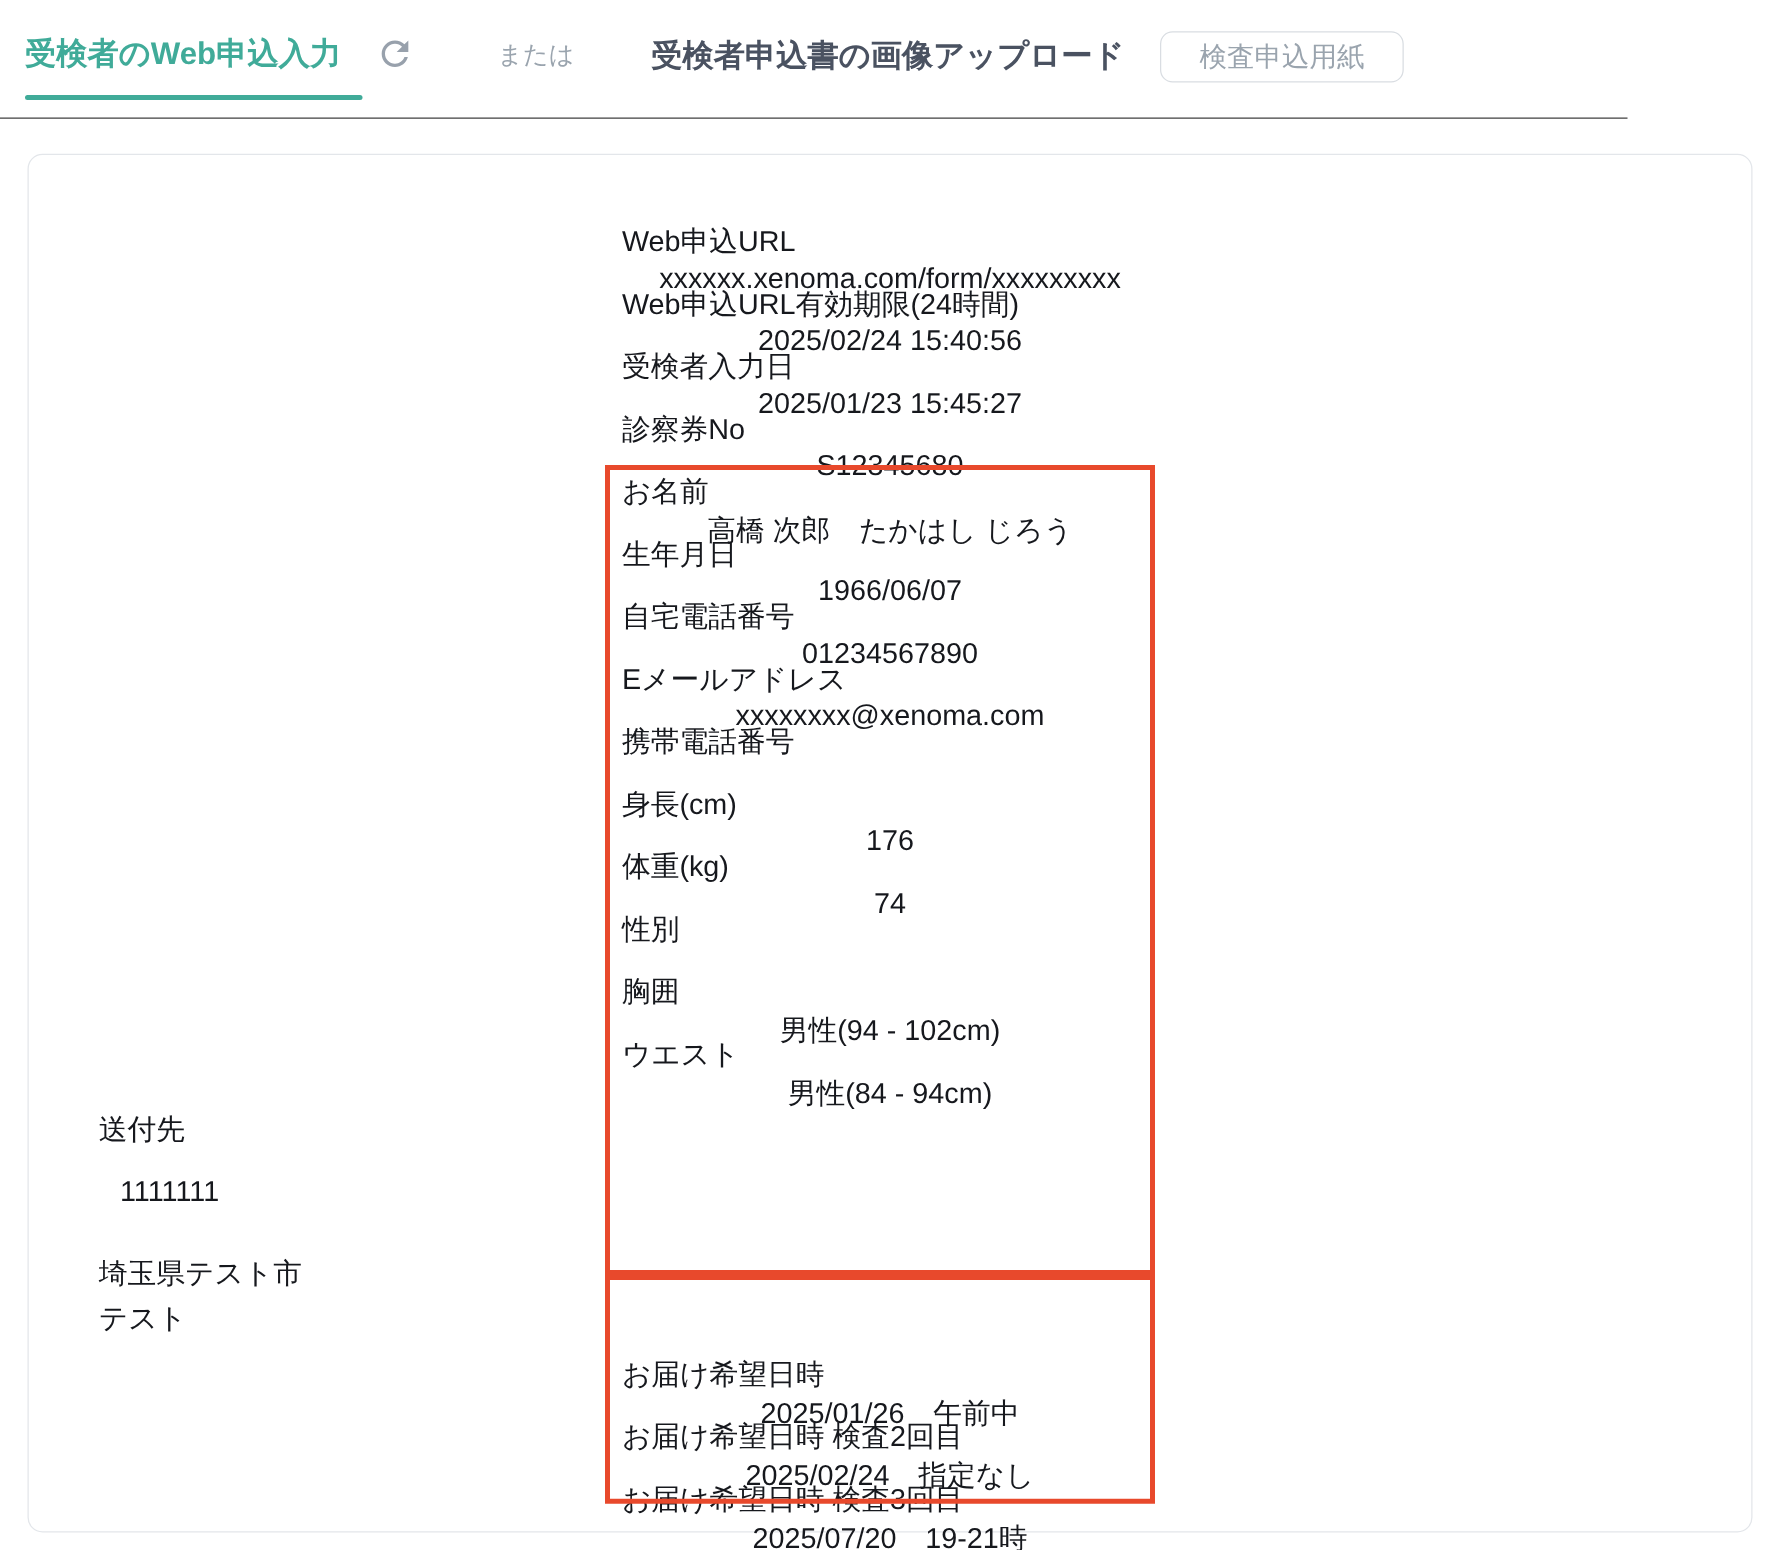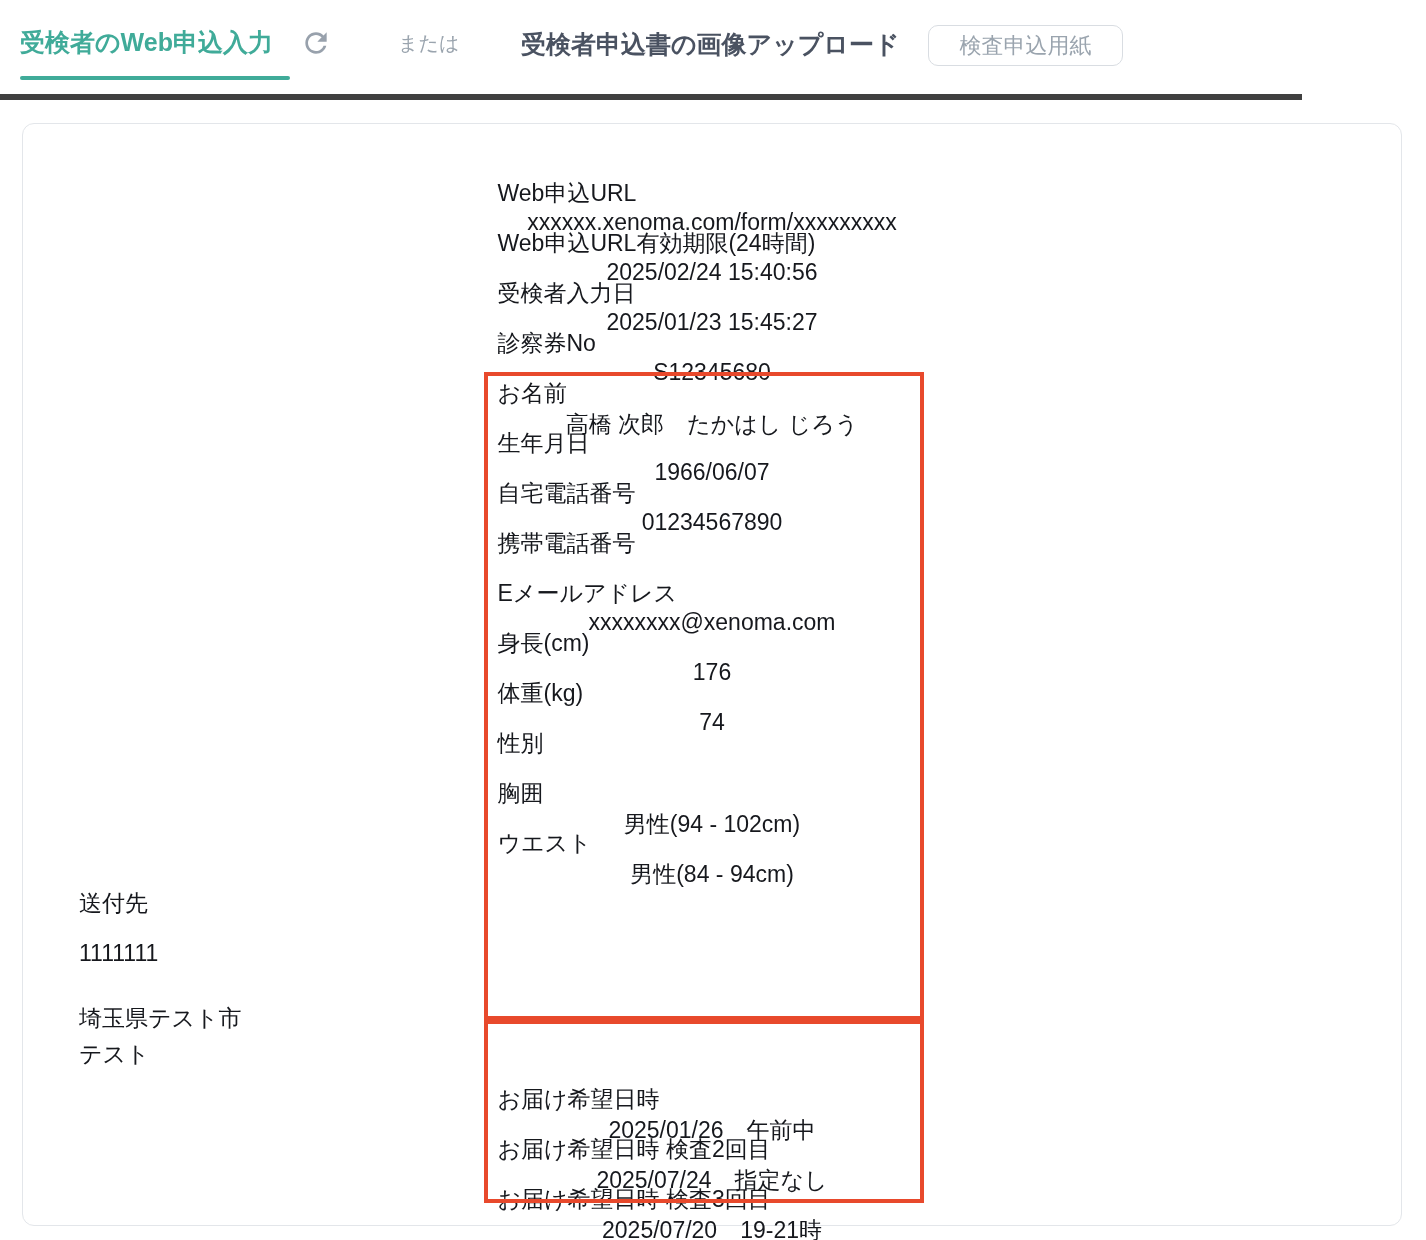--- a/index.html
+++ b/index.html
@@ -3,21 +3,21 @@
 <meta charset="utf-8">
 <style>
   html,body{margin:0;padding:0;}
   body{
     width:1426px;height:1240px;position:relative;background:#ffffff;
     font-family:"Liberation Sans","DejaVu Sans",sans-serif;
     color:#16181d;-webkit-font-smoothing:antialiased;
   }
   
   .header{position:absolute;left:0;top:0;width:1302px;height:94px;
-    border-bottom:6px solid #404040;background:#fff;}
+    border-bottom:1px solid #404040;background:#fff;}
   .tab-label{position:absolute;left:20px;top:26px;font-size:25px;font-weight:bold;
     color:#40ab99;white-space:nowrap;cursor:pointer;}
   .tab-underline{position:absolute;left:20px;top:76px;width:270px;height:4px;
     background:#40ab99;border-radius:2px;}
   .refresh-btn{position:absolute;left:299px;top:27px;width:34px;height:34px;
     background:none;border:none;padding:0;cursor:pointer;}
   .or-label{position:absolute;left:398px;top:30px;font-size:20px;color:#9aa4ae;
     white-space:nowrap;}
   .upload-label{position:absolute;left:521px;top:28px;font-size:25px;font-weight:bold;
     color:#4a5261;white-space:nowrap;cursor:pointer;}
@@ -27,21 +27,21 @@
     font-family:inherit;cursor:pointer;box-sizing:border-box;}
   
   .card{position:absolute;left:22px;top:123px;width:1380px;height:1103px;
     border:1px solid #e3e6ea;border-radius:12px;box-sizing:border-box;
     padding:54px 56px 0 56px;background:#fff;}
   .row{display:flex;height:50px;align-items:center;font-size:23px;flex-direction:column;}
   .row .label{width:429px;flex:none;white-space:nowrap;}
   .row .value{flex:1;white-space:nowrap;}
   .row-shipping{height:auto;align-items:flex-start;}
   .row-shipping .label{line-height:50px;}
-  .ship-line1{line-height:50px;}
+  .ship-line1{line-height:50px;margin-left:17px;}
   .ship-line2{line-height:36px;margin-top:22px;}
   .ship-line3{line-height:36px;}
   .delivery-group{margin-top:12px;}
   
   .hl-box{position:absolute;border:4px solid #e8492c;box-sizing:border-box;
     pointer-events:none;background:transparent;}
   .hl-box-1{left:461px;top:248px;width:440px;height:648px;}
   .hl-box-2{left:461px;top:896px;width:440px;height:183px;}
 </style>
 </head>
@@ -86,26 +86,26 @@
   </div>
   <div class="row">
     <div class="label">生年月日</div>
     <div class="value">1966/06/07</div>
   </div>
   <div class="row">
     <div class="label">自宅電話番号</div>
     <div class="value">01234567890</div>
   </div>
   <div class="row">
+    <div class="label">Eメールアドレス</div>
+    <div class="value">xxxxxxxx@xenoma.com</div>
+  </div>
+  <div class="row">
     <div class="label">携帯電話番号</div>
     <div class="value"></div>
-  </div>
-  <div class="row">
-    <div class="label">Eメールアドレス</div>
-    <div class="value">xxxxxxxx@xenoma.com</div>
   </div>
   <div class="row">
     <div class="label">身長(cm)</div>
     <div class="value">176</div>
   </div>
   <div class="row">
     <div class="label">体重(kg)</div>
     <div class="value">74</div>
   </div>
   <div class="row">
@@ -129,21 +129,21 @@
     </div>
   </div>
 
   <div class="delivery-group">
     <div class="row">
       <div class="label">お届け希望日時</div>
       <div class="value">2025/01/26　午前中</div>
     </div>
     <div class="row">
       <div class="label">お届け希望日時 検査2回目</div>
-      <div class="value">2025/07/24　指定なし</div>
+      <div class="value">2025/02/24　指定なし</div>
     </div>
     <div class="row">
       <div class="label">お届け希望日時 検査3回目</div>
       <div class="value">2025/07/20　19-21時</div>
     </div>
   </div>
 
   <div class="hl-box hl-box-1"></div>
   <div class="hl-box hl-box-2"></div>
 </div>

